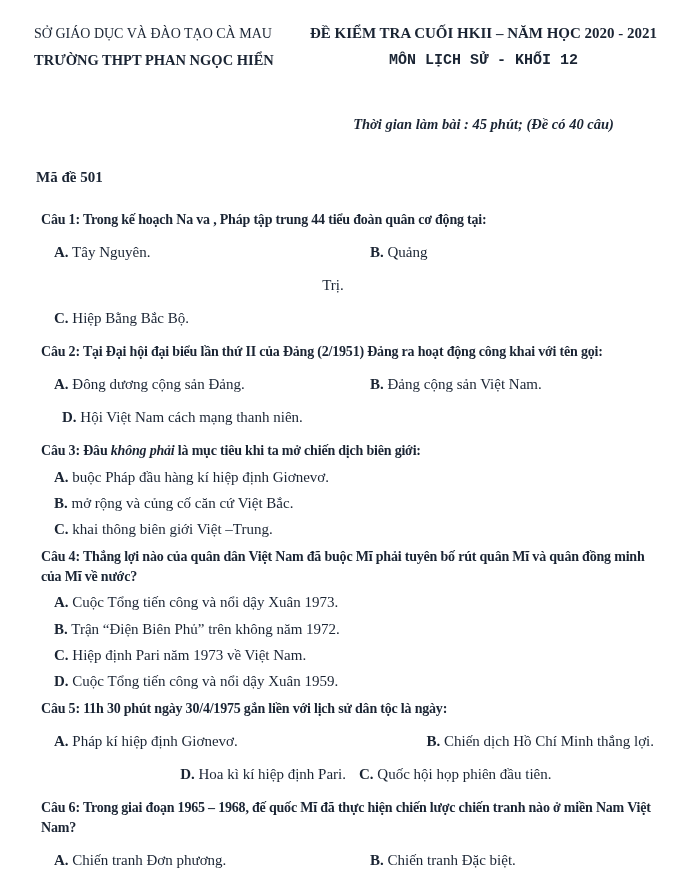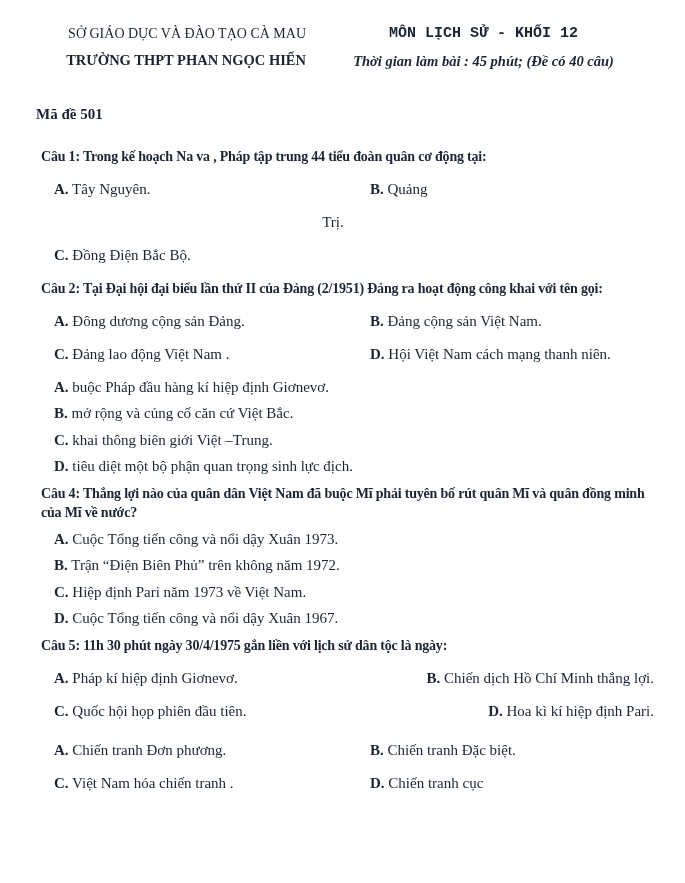--- a/index.html
+++ b/index.html
@@ -7,27 +7,27 @@
     width: 685px; height: 883px;
     background: #ffffff;
     color: #1a2433;
     font-family: "Liberation Serif", serif;
     overflow: hidden;
   }
   .page { padding: 20px 24px 0 34px; }
 
   
   .header { display: flex; align-items: flex-start; }
-  .header-left { width: 272px; text-align: right; }
+  .header-left { width: 272px; text-align: left; }
   .header-right { flex: 1; text-align: center; }
   .hl1 { font-size: 14px; line-height: 27px; }
   .hl2 { font-size: 14.5px; font-weight: bold; line-height: 27px; }
   .hr1 { font-size: 15px; font-weight: bold; line-height: 27px; }
   .hr2 { font-size: 15px; font-weight: bold; line-height: 27px; font-family: Liberation Mono, monospace; }
-  .hr3 { font-size: 14.5px; font-weight: bold; font-style: italic; line-height: 29px; }
+  .hr3 { font-size: 14.5px; font-weight: bold; font-style: italic; line-height: 29px; margin-top: 36px; }
 
   .exam-code { font-weight: bold; font-size: 15px; margin: 30px 0 24px 2px; }
 
   
   .q-text {
     font-weight: bold; font-size: 14px; letter-spacing: -0.2px;
     line-height: 1.4; margin: 7px 0;
   }
   .q-italic { font-style: italic; }
   .opt { font-size: 15px; line-height: 1.32; margin: 6.5px 0; padding-left: 13px; }
@@ -43,79 +43,80 @@
 <body>
 
 <div class="page">
 
   <div class="header">
     <div class="header-left">
       <div class="hl1">SỞ GIÁO DỤC VÀ ĐÀO TẠO CÀ MAU</div>
       <div class="hl2">TRƯỜNG THPT PHAN NGỌC HIỂN</div>
     </div>
     <div class="header-right">
+      <div class="hr1">ĐỀ KIỂM TRA CUỐI HKII – NĂM HỌC 2020 - 2021</div>
       <div class="hr2">MÔN LỊCH SỬ - KHỐI 12</div>
       <div class="hr3">Thời gian làm bài : 45 phút; (Đề có 40 câu)</div>
     </div>
   </div>
 
   <div class="exam-code">Mã đề 501</div>
 
   <div class="question">
     <div class="q-text"><span>Câu 1:</span> <span>Trong kế hoạch Na va , Pháp tập trung 44 tiểu đoàn quân cơ động tại:</span></div>
     <div class="opt-row">
       <div class="opt col1"><span class="opt-letter">A.</span> <span>Tây Nguyên.</span></div>
       <div class="opt col2"><span class="opt-letter">B.</span> <span>Quảng</span></div>
     </div>
     <div class="overflow-line">Trị.</div>
     <div class="opt-row">
-      <div class="opt col1"><span class="opt-letter">C.</span> <span>Đồng Điện Bắc Bộ.</span></div>
+      <div class="opt col1"><span class="opt-letter">C.</span> <span>Hiệp Bằng Bắc Bộ.</span></div>
     </div>
   </div>
 
   <div class="question">
     <div class="q-text"><span>Câu 2:</span> <span>Tại Đại hội đại biểu lần thứ II của Đảng (2/1951) Đảng ra hoạt động công khai với tên gọi:</span></div>
     <div class="opt-row">
       <div class="opt col1"><span class="opt-letter">A.</span> <span>Đông dương cộng sản Đảng.</span></div>
       <div class="opt col2"><span class="opt-letter">B.</span> <span>Đảng cộng sản Việt Nam.</span></div>
     </div>
     <div class="opt-row">
-      <div class="opt col1"><span class="opt-letter">C.</span> <span>Đảng lao động Việt Nam .</span></div>
       <div class="opt col2"><span class="opt-letter">D.</span> <span>Hội Việt Nam cách mạng thanh niên.</span></div>
     </div>
   </div>
 
   <div class="question">
+    <div class="q-text"><span>Câu 3:</span> <span>Đâu</span> <span class="q-italic">không phải</span> <span>là mục tiêu khi ta mở chiến dịch biên giới:</span></div>
     <div class="opt"><span class="opt-letter">A.</span> <span>buộc Pháp đầu hàng kí hiệp định Giơnevơ.</span></div>
     <div class="opt"><span class="opt-letter">B.</span> <span>mở rộng và củng cố căn cứ Việt Bắc.</span></div>
     <div class="opt"><span class="opt-letter">C.</span> <span>khai thông biên giới Việt –Trung.</span></div>
-    <div class="opt"><span class="opt-letter">D.</span> <span>tiêu diệt một bộ phận quan trọng sinh lực địch.</span></div>
   </div>
 
   <div class="question">
     <div class="q-text"><span>Câu 4:</span> <span>Thắng lợi nào của quân dân Việt Nam đã buộc Mĩ phải tuyên bố rút quân Mĩ và quân đồng minh của Mĩ về nước?</span></div>
     <div class="opt"><span class="opt-letter">A.</span> <span>Cuộc Tổng tiến công và nổi dậy Xuân 1973.</span></div>
     <div class="opt"><span class="opt-letter">B.</span> <span>Trận “Điện Biên Phủ” trên không năm 1972.</span></div>
     <div class="opt"><span class="opt-letter">C.</span> <span>Hiệp định Pari năm 1973 về Việt Nam.</span></div>
-    <div class="opt"><span class="opt-letter">D.</span> <span>Cuộc Tổng tiến công và nổi dậy Xuân 1967.</span></div>
+    <div class="opt"><span class="opt-letter">D.</span> <span>Cuộc Tổng tiến công và nổi dậy Xuân 1959.</span></div>
   </div>
 
   <div class="question">
     <div class="q-text"><span>Câu 5:</span> <span>11h 30 phút ngày 30/4/1975 gắn liền với lịch sử dân tộc là ngày:</span></div>
     <div class="opt-row tight">
       <div class="opt col1"><span class="opt-letter">A.</span> <span>Pháp kí hiệp định Giơnevơ.</span></div>
       <div class="opt col2"><span class="opt-letter">B.</span> <span>Chiến dịch Hồ Chí Minh thắng lợi.</span></div>
     </div>
     <div class="opt-row tight">
+      <div class="opt col2"><span class="opt-letter">D.</span> <span>Hoa kì kí hiệp định Pari.</span></div>
       <div class="opt col1"><span class="opt-letter">C.</span> <span>Quốc hội họp phiên đầu tiên.</span></div>
-      <div class="opt col2"><span class="opt-letter">D.</span> <span>Hoa kì kí hiệp định Pari.</span></div>
     </div>
   </div>
 
   <div class="question">
+    <div class="q-text"><span>Câu 6:</span> <span>Trong giai đoạn 1965 – 1968, đế quốc Mĩ đã thực hiện chiến lược chiến tranh nào ở miền Nam Việt Nam?</span></div>
     <div class="opt-row">
       <div class="opt col1"><span class="opt-letter">A.</span> <span>Chiến tranh Đơn phương.</span></div>
       <div class="opt col2"><span class="opt-letter">B.</span> <span>Chiến tranh  Đặc biệt.</span></div>
     </div>
     <div class="opt-row">
       <div class="opt col1"><span class="opt-letter">C.</span> <span>Việt Nam hóa chiến tranh .</span></div>
       <div class="opt col2"><span class="opt-letter">D.</span> <span>Chiến tranh cục</span></div>
     </div>
 
   </div>

